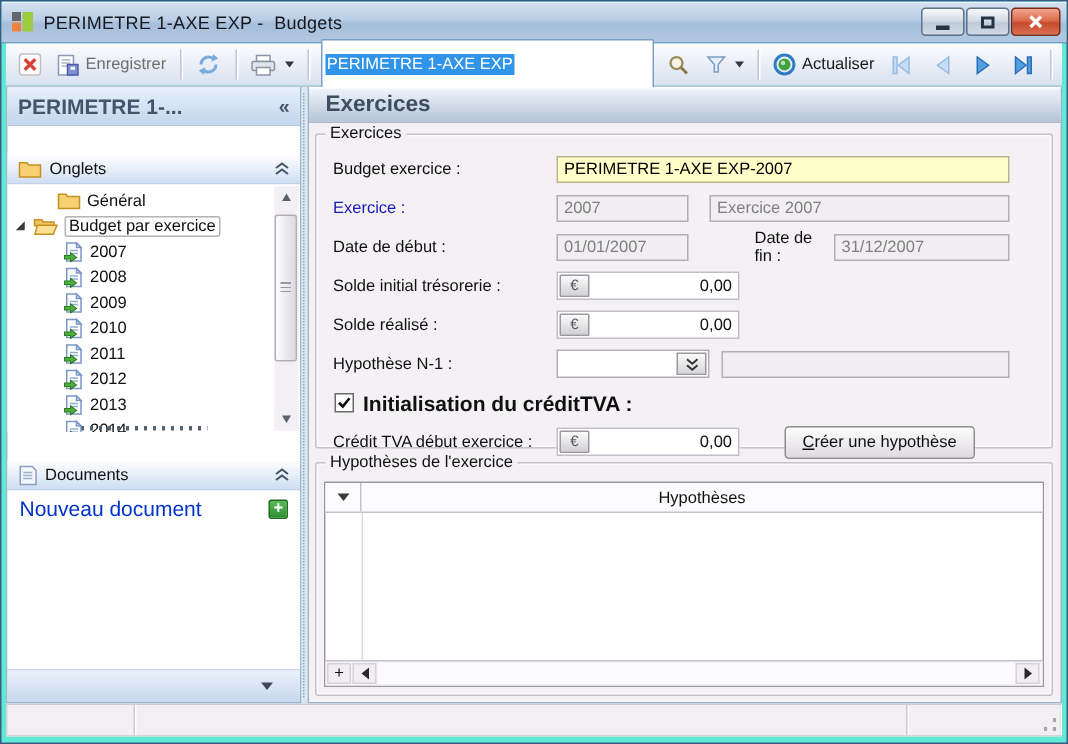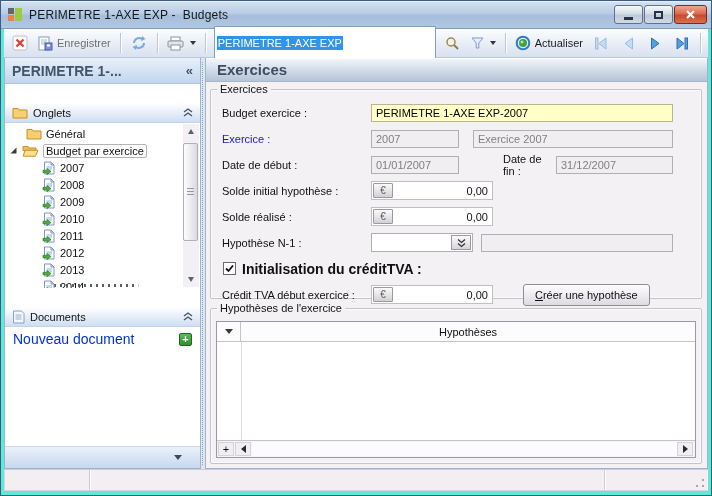--- a/index.html
+++ b/index.html
@@ -81,21 +81,21 @@
     height:21px; flex:none; display:flex; align-items:center; gap:5px; padding:0 7px;
     background: linear-gradient(#ffffff, #cfdef2);
     border-top:1px solid #fff; border-bottom:1px solid #c2d2e8;margin-top:18px;
   }
   .section-h .sh-label { font-size:11px; color:#101010; }
   .section-h .sh-chev { margin-left:auto; display:flex; }
 
   .tree { height:165px; flex:none; background:#fff; position:relative; overflow:hidden; padding-top:2px; }
   .titem { height:17px; display:flex; align-items:center; gap:4px; font-size:11px; color:#101010; white-space:nowrap; }
   .titem .expander { width:9px; height:9px; flex:none; margin-left:4px; }
-  .ti-general { padding-left:21px; }
+  .ti-general { padding-left:33px; }
   .ti-year { padding-left:37px; }
   .sel-label { border:1px solid #b4b4b4; border-radius:2px; background:#fdfdfd; padding:0 2px; }
   .tree-resize { position:absolute; bottom:1px; left:50%; transform:translateX(-58%); width:84px; height:3px;
     background: repeating-linear-gradient(90deg,#55606e 0 2px, transparent 2px 6px); }
 
   .vscroll { position:absolute; top:1px; right:1px; bottom:1px; width:16px; background:#f2f0f4; }
   .vs-btn { position:absolute; left:0; width:16px; height:15px; display:flex; align-items:center; justify-content:center; background:#f2f0f4; }
   .vs-up { top:0; } .vs-down { bottom:0; }
   .tri-up { width:0;height:0;border-left:3.5px solid transparent;border-right:3.5px solid transparent;border-bottom:5px solid #5a626e; }
   .tri-down { width:0;height:0;border-left:3.5px solid transparent;border-right:3.5px solid transparent;border-top:5px solid #5a626e; }
@@ -495,21 +495,21 @@
             </div>
 
             <div class="frow">
               <span class="flabel">Date de début :</span>
               <span class="inp w88">01/01/2007</span>
               <span class="datefin-label">Date de fin :</span>
               <span class="inp w117">31/12/2007</span>
             </div>
 
             <div class="frow">
-              <span class="flabel">Solde initial hypothèse :</span>
+              <span class="flabel">Solde initial trésorerie :</span>
               <span class="euro">
                 <span class="ebtn">€</span>
                 <span class="eval">0,00</span>
               </span>
             </div>
 
             <div class="frow">
               <span class="flabel">Solde réalisé :</span>
               <span class="euro">
                 <span class="ebtn">€</span>

